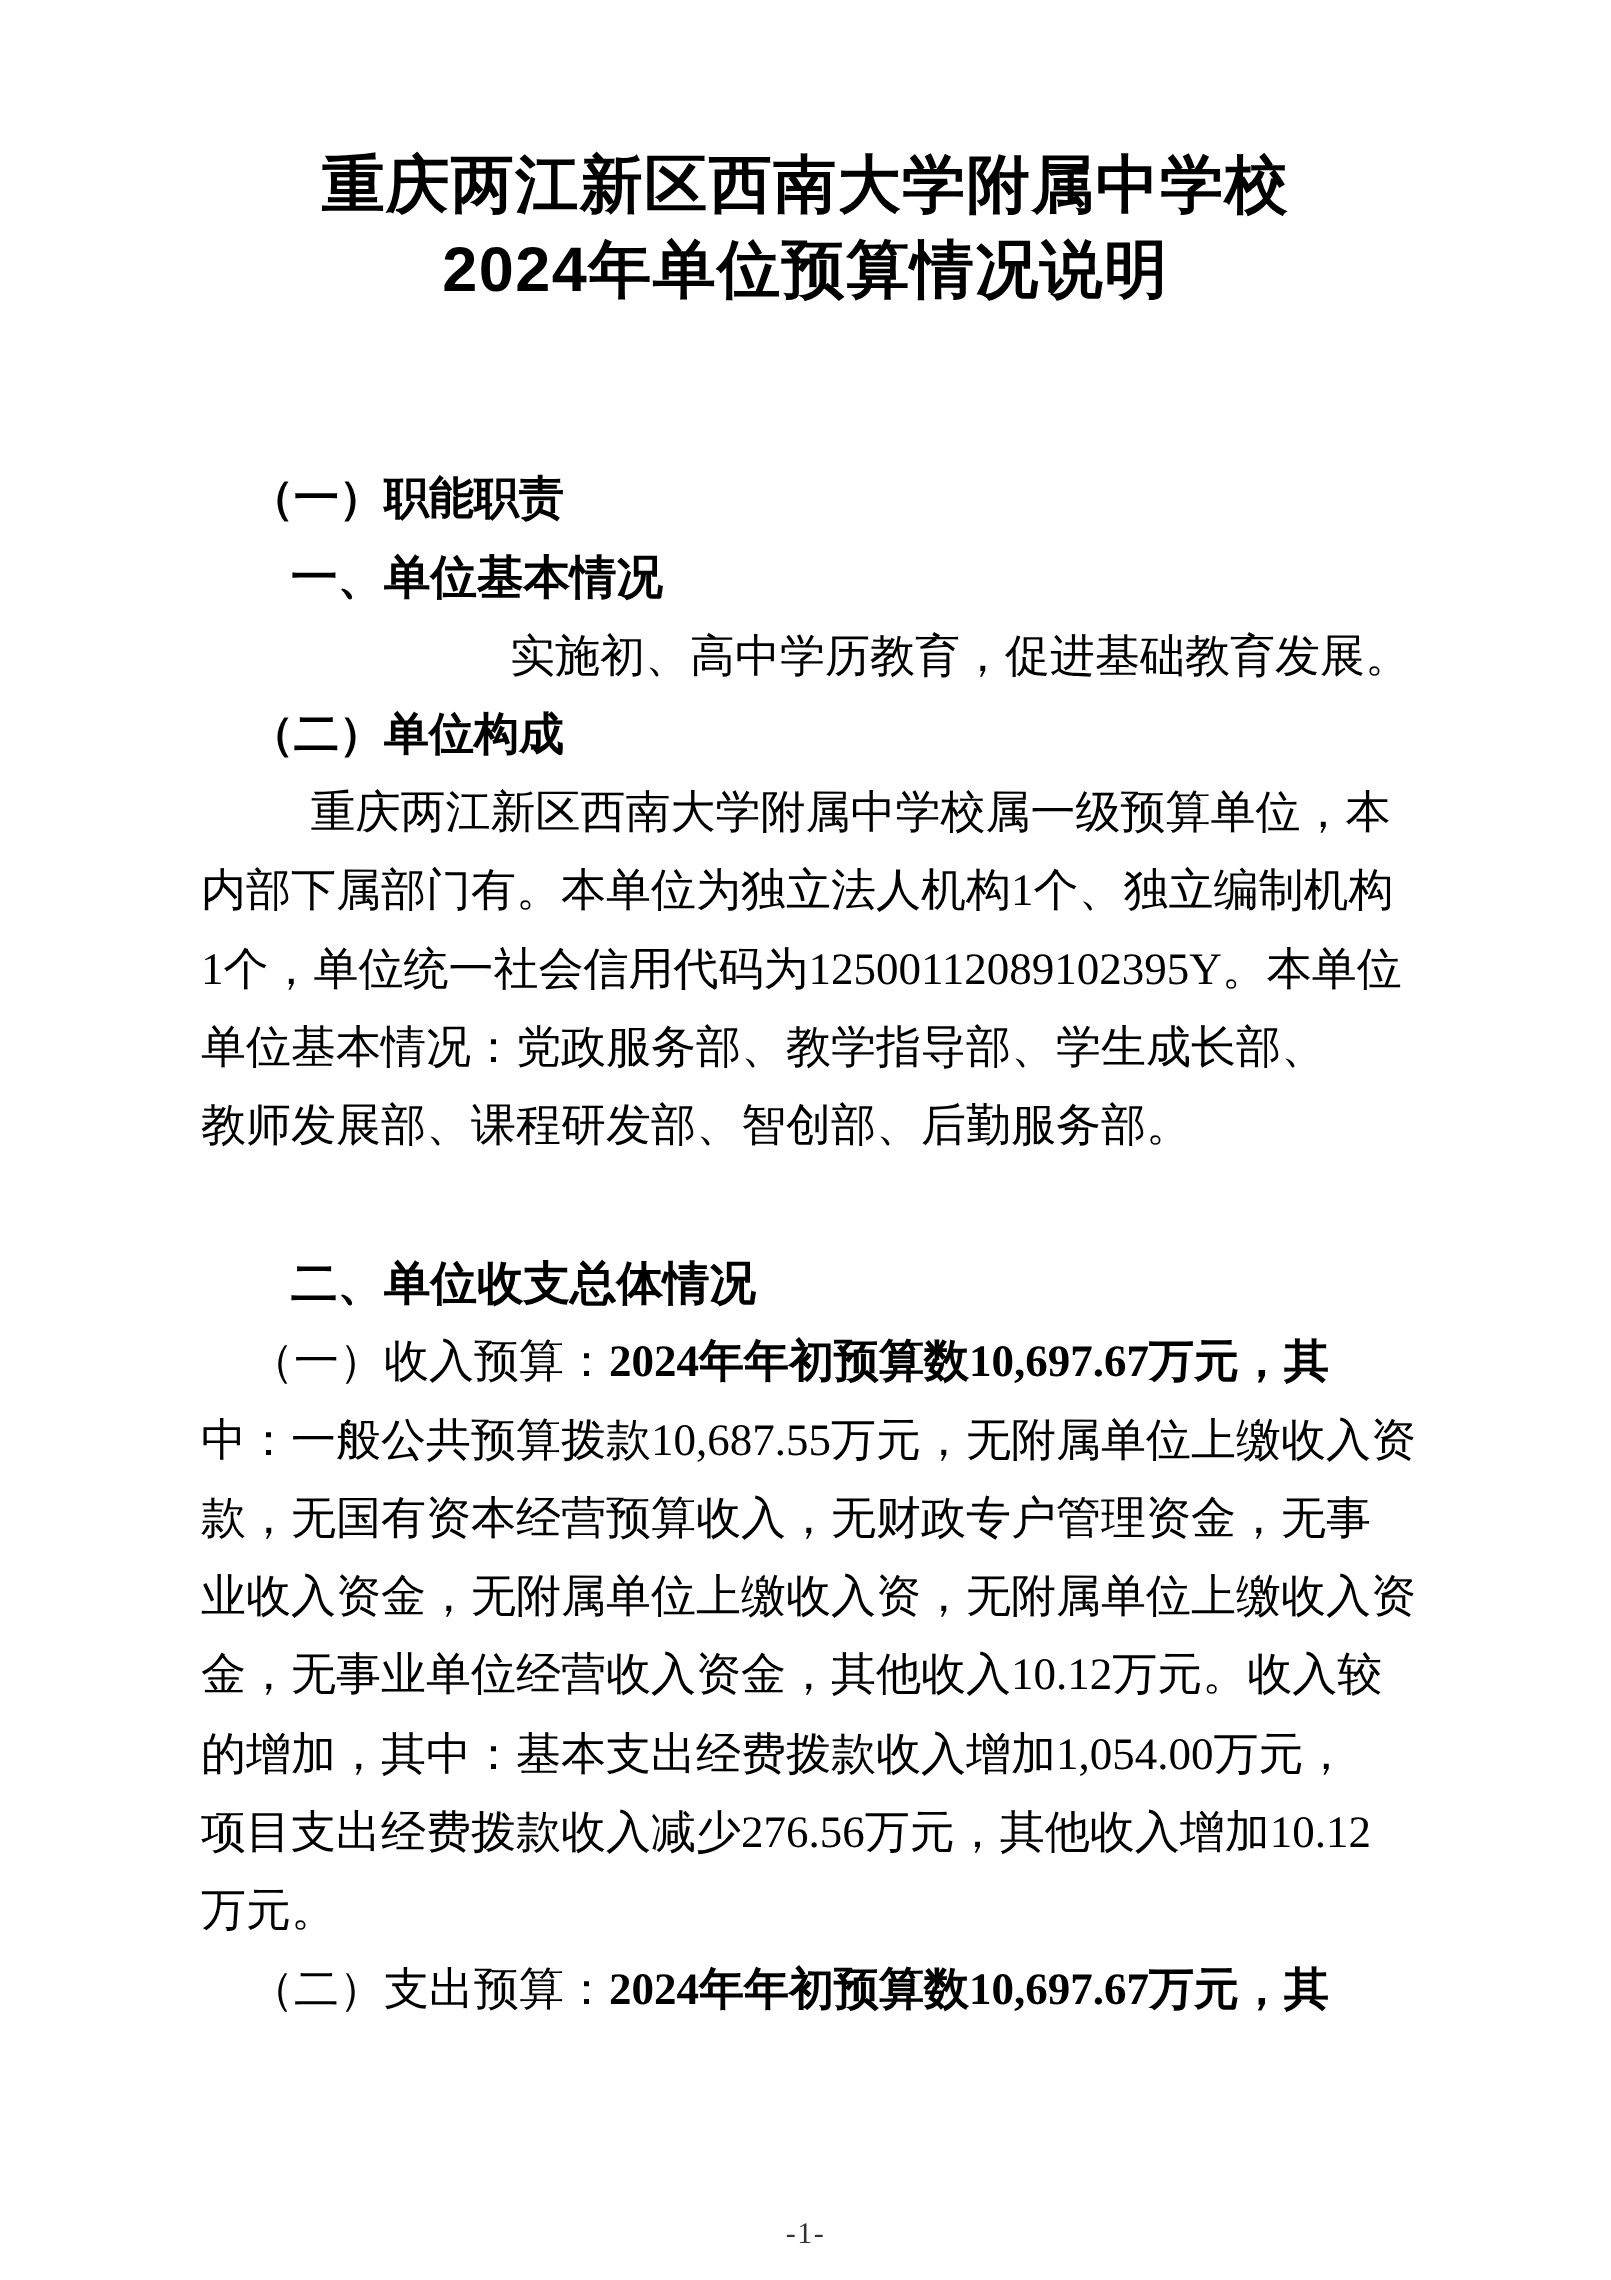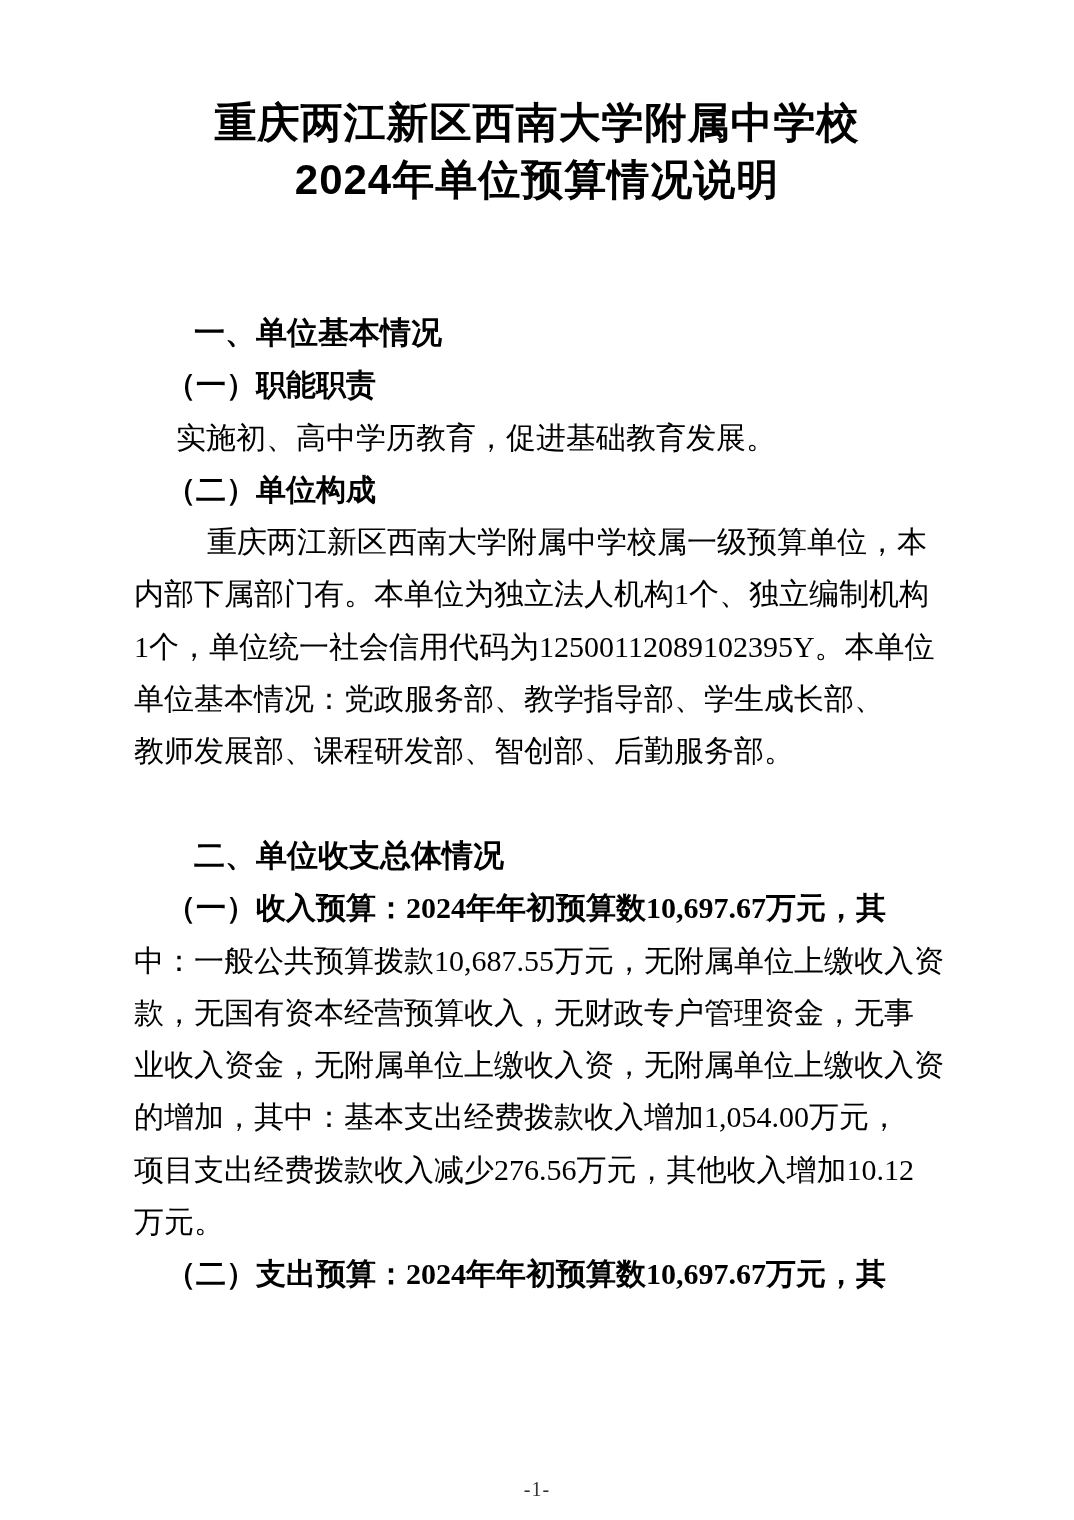--- a/index.html
+++ b/index.html
@@ -51,24 +51,24 @@
     font-weight: 700;
     font-size: 31px;
     padding-left: 60px;
   }
   
   .sub {
     font-weight: 700;
     padding-left: 32px;
   }
   .lead {
-    font-weight: 700;
+    font-weight: 400;
   }
   
-  .ind-s { padding-left: 42px; }
+  .ind-s { padding-left: 42px; text-align: right; }
   
   .ind-p { padding-left: 73px; }
   .spacer { height: 52.3px; }
   
   .footer {
     position: absolute;
     top: 1478px;
     left: 0;
     width: 100%;
     text-align: center;
@@ -82,23 +82,23 @@
 
 <div class="page">
 
   <div class="title-block">
     <div class="line">重庆两江新区西南大学附属中学校</div>
     <div class="line">2024年单位预算情况说明</div>
   </div>
 
   <div class="doc-body">
 
+    <div class="line sub">（一）职能职责</div>
+
     <div class="line h1">一、单位基本情况</div>
-
-    <div class="line sub">（一）职能职责</div>
 
     <div class="line ind-s">实施初、高中学历教育，促进基础教育发展。</div>
 
     <div class="line sub">（二）单位构成</div>
 
     <div>
       <div class="line ind-p">重庆两江新区西南大学附属中学校属一级预算单位，本</div>
       <div class="line">内部下属部门有。本单位为独立法人机构1个、独立编制机构</div>
       <div class="line">1个，单位统一社会信用代码为12500112089102395Y。本单位</div>
       <div class="line">单位基本情况：党政服务部、教学指导部、学生成长部、</div>
@@ -107,20 +107,21 @@
 
     <div class="spacer"></div>
 
     <div class="line h1">二、单位收支总体情况</div>
 
     <div>
       <div class="line sub"><span class="lead">（一）收入预算：</span><span>2024年年初预算数10,697.67万元，其</span></div>
       <div class="line">中：一般公共预算拨款10,687.55万元，无附属单位上缴收入资</div>
       <div class="line">款，无国有资本经营预算收入，无财政专户管理资金，无事</div>
       <div class="line">业收入资金，无附属单位上缴收入资，无附属单位上缴收入资</div>
+      <div class="line">金，无事业单位经营收入资金，其他收入10.12万元。收入较</div>
       <div class="line">的增加，其中：基本支出经费拨款收入增加1,054.00万元，</div>
       <div class="line">项目支出经费拨款收入减少276.56万元，其他收入增加10.12</div>
       <div class="line">万元。</div>
     </div>
 
     <div>
       <div class="line sub"><span class="lead">（二）支出预算：</span><span>2024年年初预算数10,697.67万元，其</span></div>
     </div>
 
   </div>

